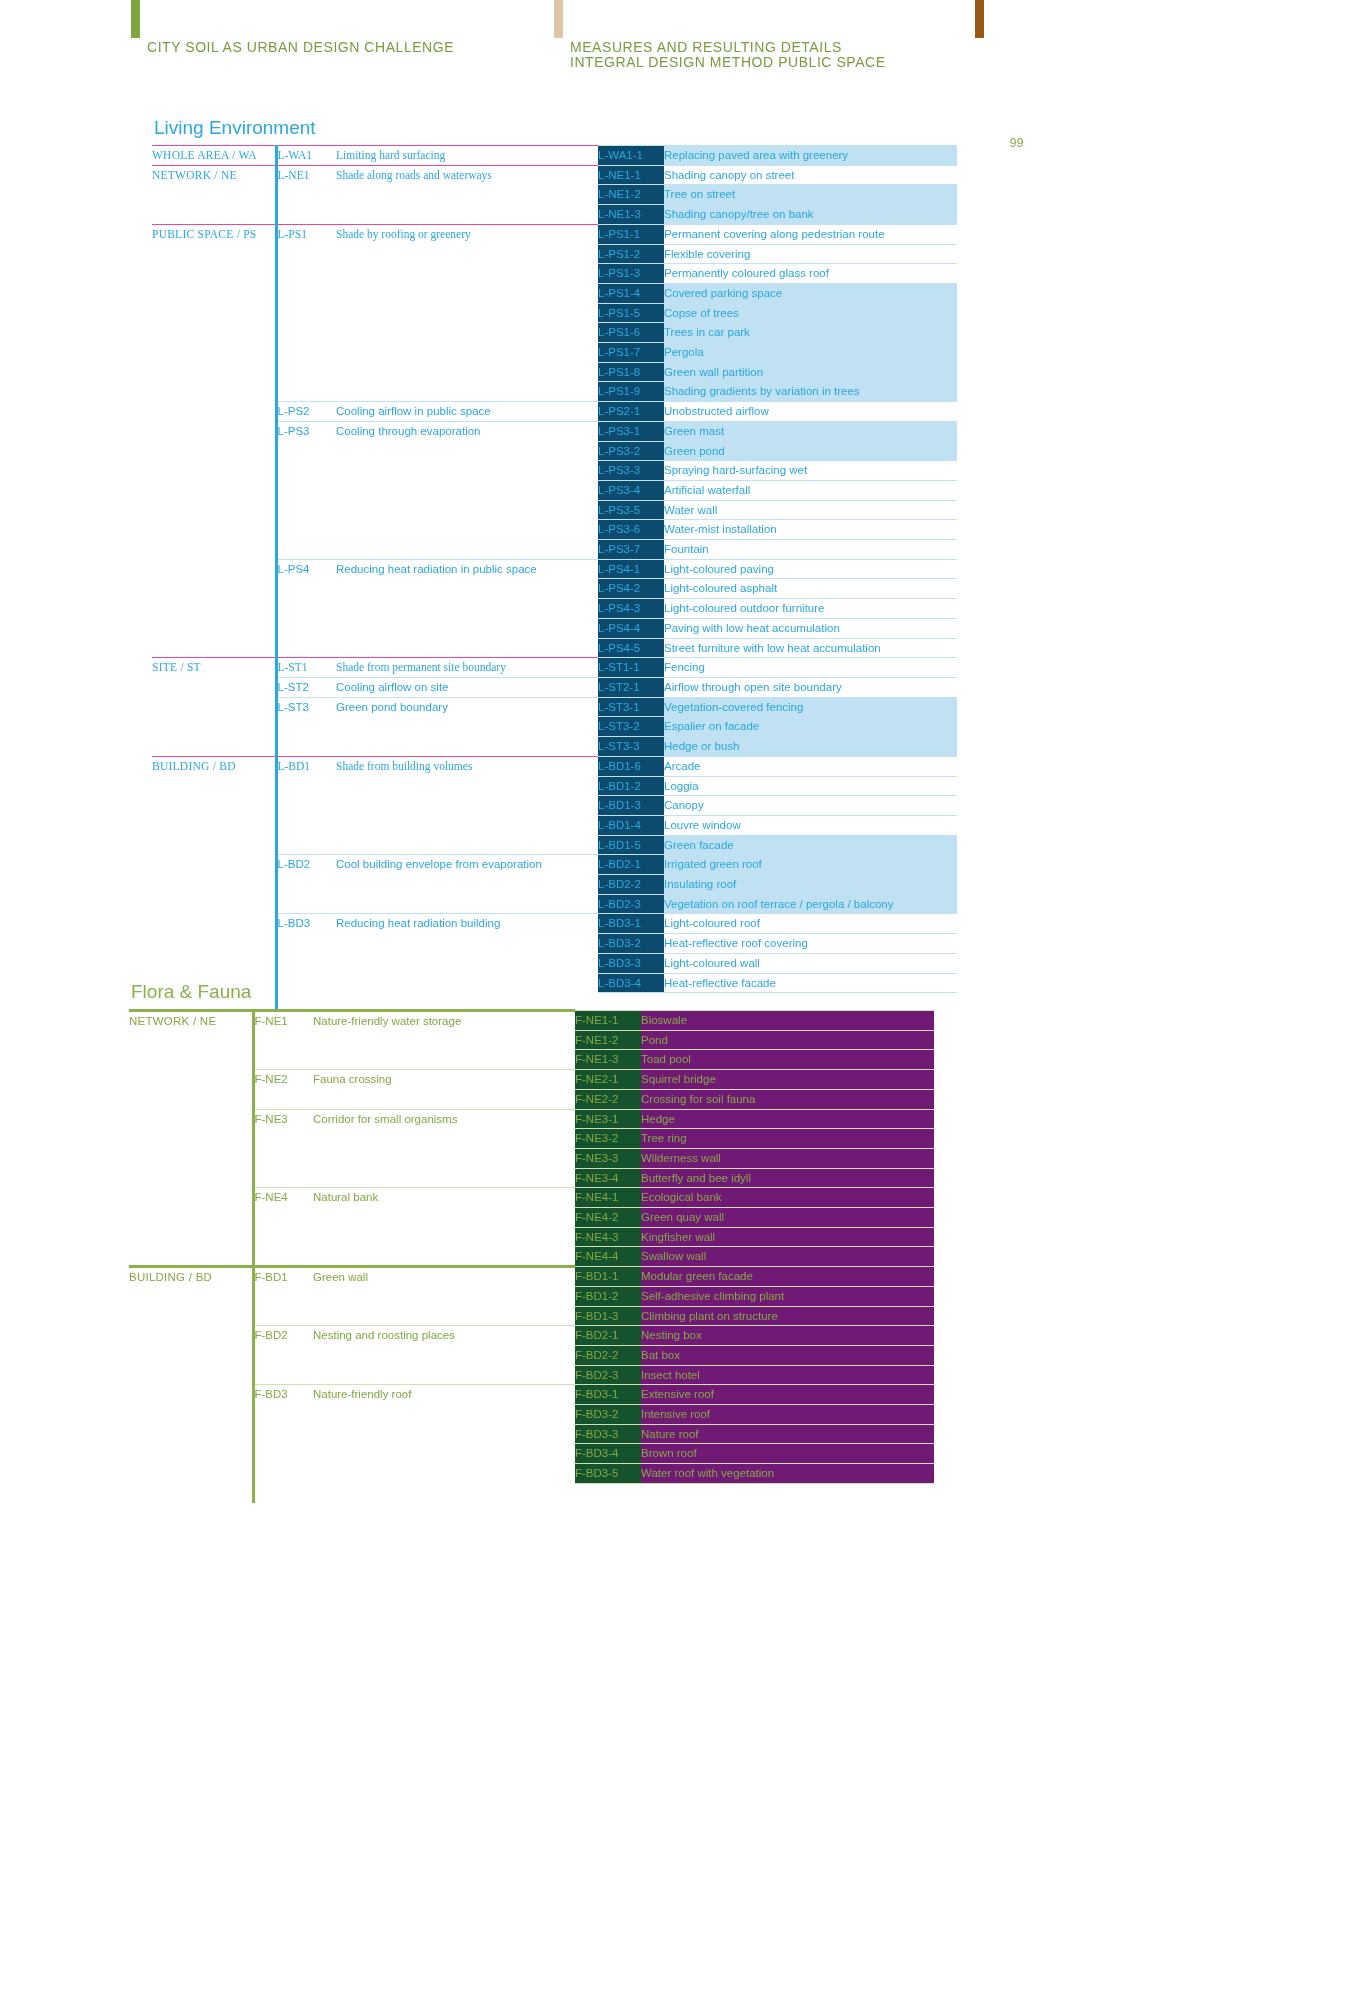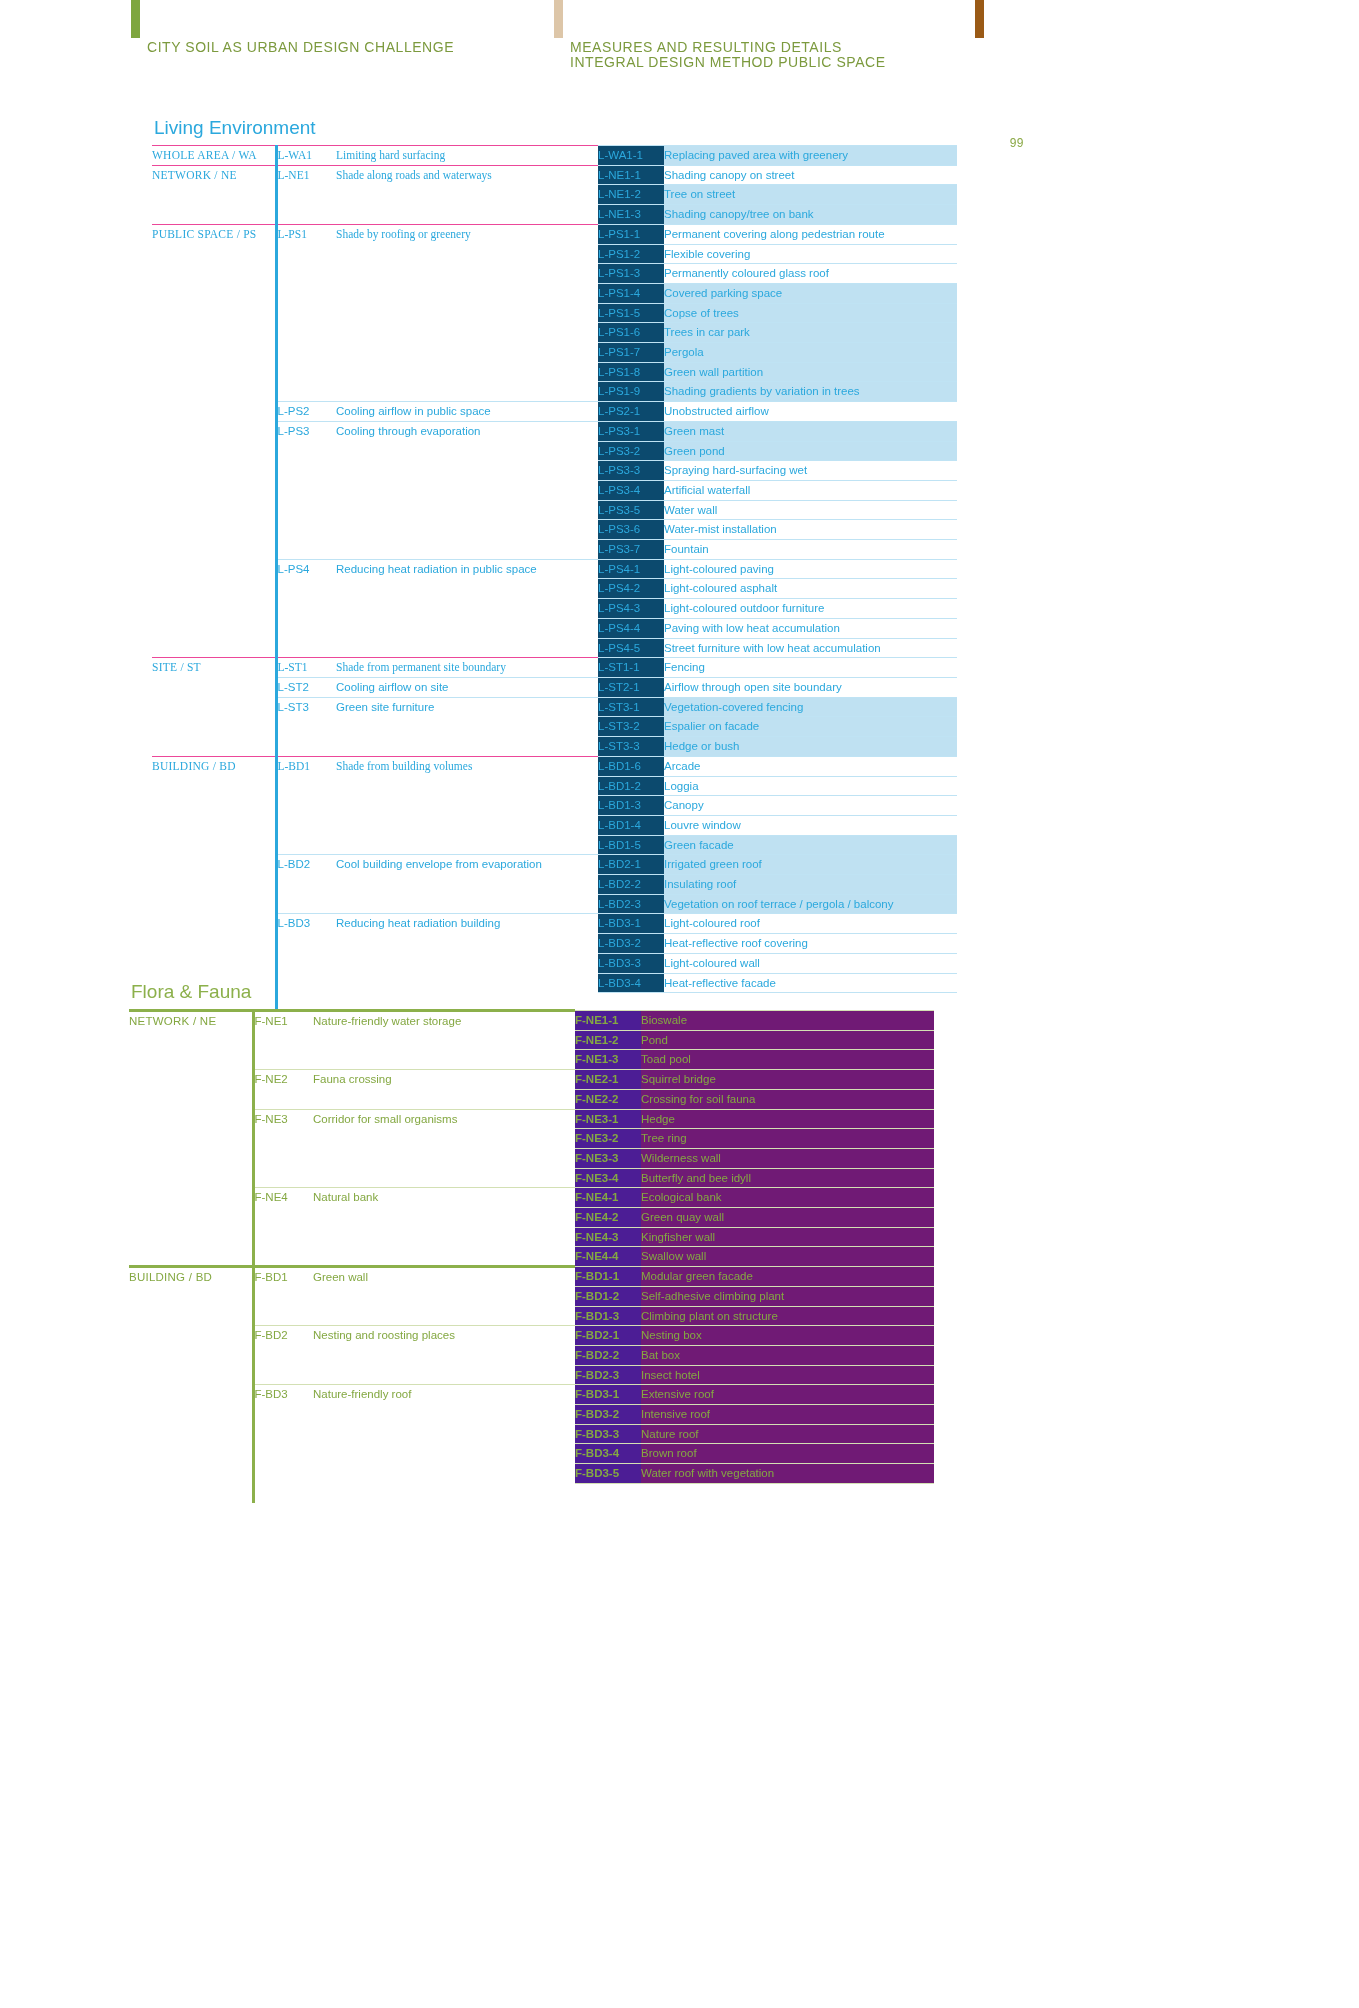--- a/index.html
+++ b/index.html
@@ -113,21 +113,21 @@
   
   .living .vdiv { border-left: 3px solid #2ba8dd; }
   .flora  .vdiv { border-left: 3px solid #8cb04b; }
 
   
   .living .hl { background: #bfe1f2; }
   .flora  .hl { background: #701a75; }
 
   
   .living .dcode-tint { background: #0c4a6e; }
-  .flora  .dcode-tint { background: #4c1d95; font-weight: bold; }
+  .flora  .dcode-tint { background: #14532d; }
 
   
   .stub-row td { height: 10px; line-height: 10px; font-size: 0; }
 </style>
 </head>
 <body>
 
 <div class="header-marks">
   <div class="mark mark-green"></div>
   <div class="mark mark-tan"></div>
@@ -281,21 +281,21 @@
           <td class="cell-detail rule-detail">Fencing</td>
         </tr>
         <tr>
           <td class="cell-code vdiv rule-meas" rowspan="1">L-ST2</td>
           <td class="cell-meas rule-meas" rowspan="1">Cooling airflow on site</td>
           <td class="cell-dcode rule-detail dcode-tint">L-ST2-1</td>
           <td class="cell-detail rule-detail">Airflow through open site boundary</td>
         </tr>
         <tr>
           <td class="cell-code vdiv rule-meas" rowspan="3">L-ST3</td>
-          <td class="cell-meas rule-meas" rowspan="3">Green site furniture</td>
+          <td class="cell-meas rule-meas" rowspan="3">Green pond boundary</td>
           <td class="cell-dcode rule-detail dcode-tint">L-ST3-1</td>
           <td class="cell-detail rule-detail hl">Vegetation-covered fencing</td>
         </tr>
         <tr>
           <td class="cell-dcode rule-detail dcode-tint">L-ST3-2</td>
           <td class="cell-detail rule-detail hl">Espalier on facade</td>
         </tr>
         <tr>
           <td class="cell-dcode rule-detail dcode-tint">L-ST3-3</td>
           <td class="cell-detail rule-detail hl">Hedge or bush</td>

